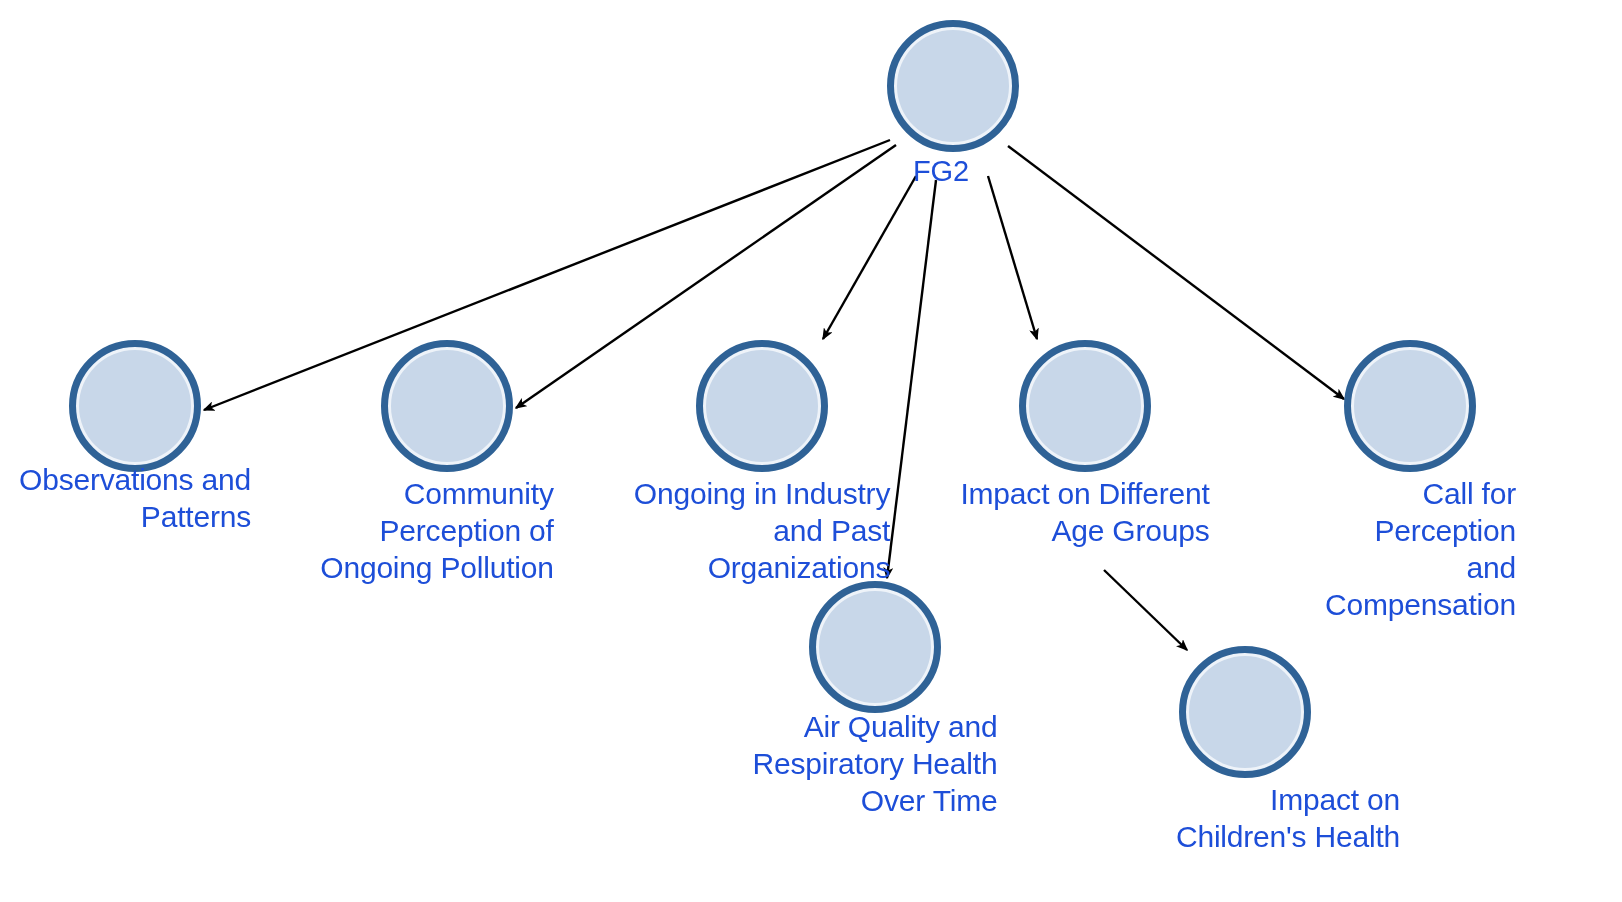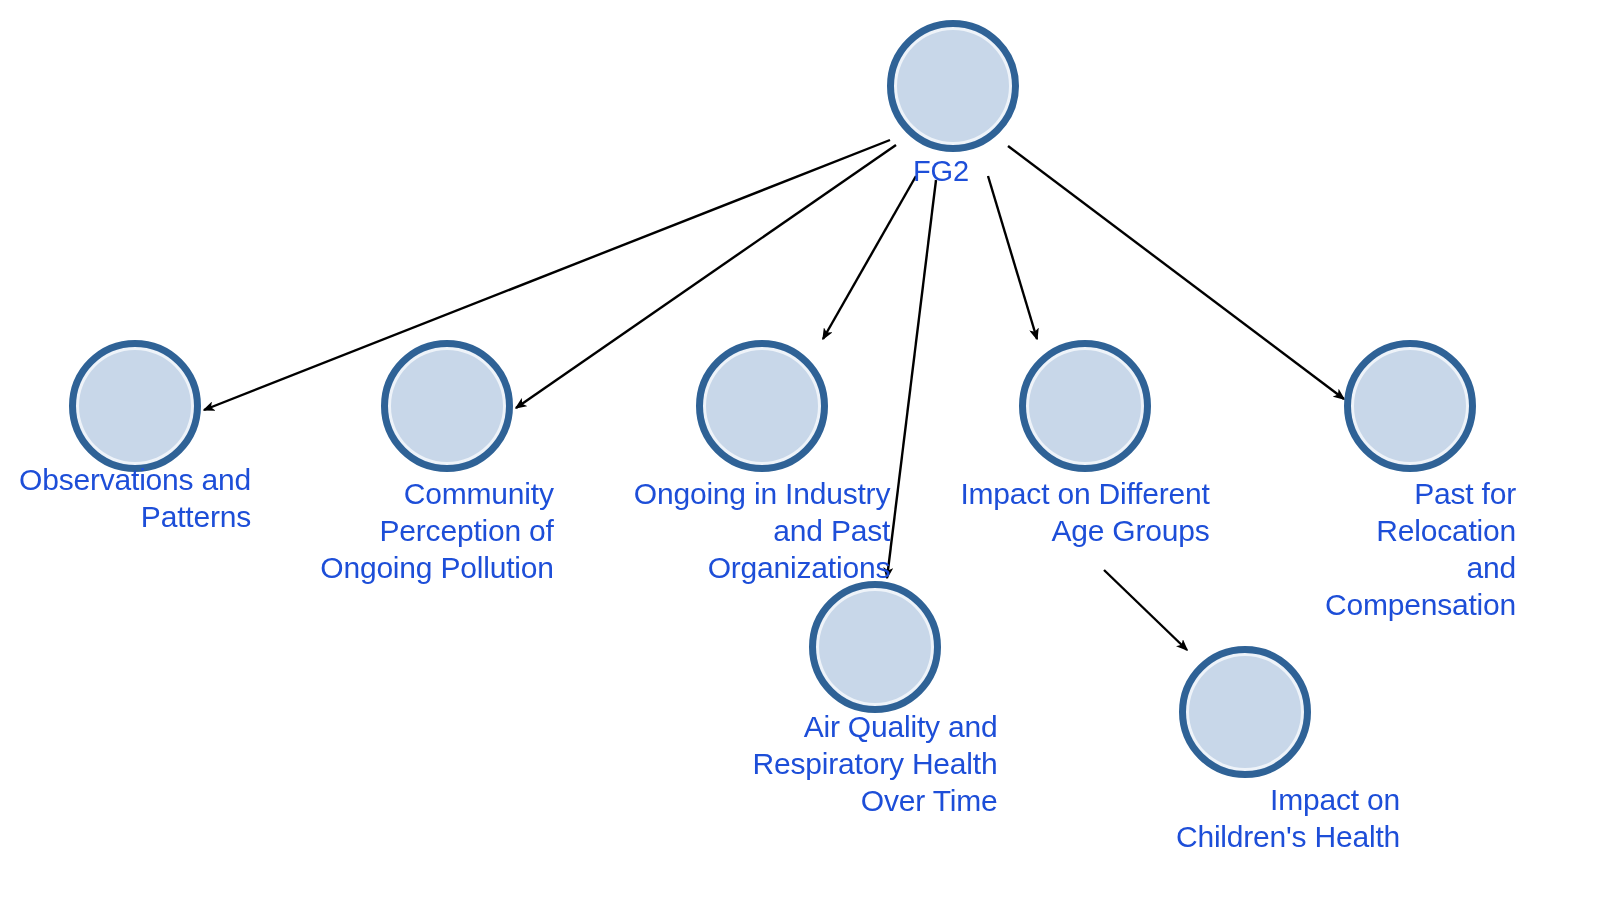--- a/index.html
+++ b/index.html
@@ -83,21 +83,21 @@
 Perception of
 Ongoing Pollution</div>
       <div class="node" style="left: 696px; top: 340px; width: 132px; height: 132px; background: rgb(200, 215, 233); border-color: rgb(47, 98, 150);"></div>
       <div class="node-label" style="left: 762px; top: 475px;">Ongoing in Industry
 and Past
 Organizations</div>
       <div class="node" style="left: 1019px; top: 340px; width: 132px; height: 132px; background: rgb(200, 215, 233); border-color: rgb(47, 98, 150);"></div>
       <div class="node-label" style="left: 1085px; top: 475px;">Impact on Different
 Age Groups</div>
       <div class="node" style="left: 1344px; top: 340px; width: 132px; height: 132px; background: rgb(200, 215, 233); border-color: rgb(47, 98, 150);"></div>
-      <div class="node-label" style="left: 1410px; top: 475px;">Past for Relocation
+      <div class="node-label" style="left: 1410px; top: 475px;">Call for Perception
 and Compensation</div>
       <div class="node" style="left: 809px; top: 581px; width: 132px; height: 132px; background: rgb(200, 215, 233); border-color: rgb(47, 98, 150);"></div>
       <div class="node-label" style="left: 875px; top: 708px;">Air Quality and
 Respiratory Health
 Over Time</div>
       <div class="node" style="left: 1179px; top: 646px; width: 132px; height: 132px; background: rgb(200, 215, 233); border-color: rgb(47, 98, 150);"></div>
       <div class="node-label" style="left: 1288px; top: 781px;">Impact on
 Children's Health</div>
     </div>
 

